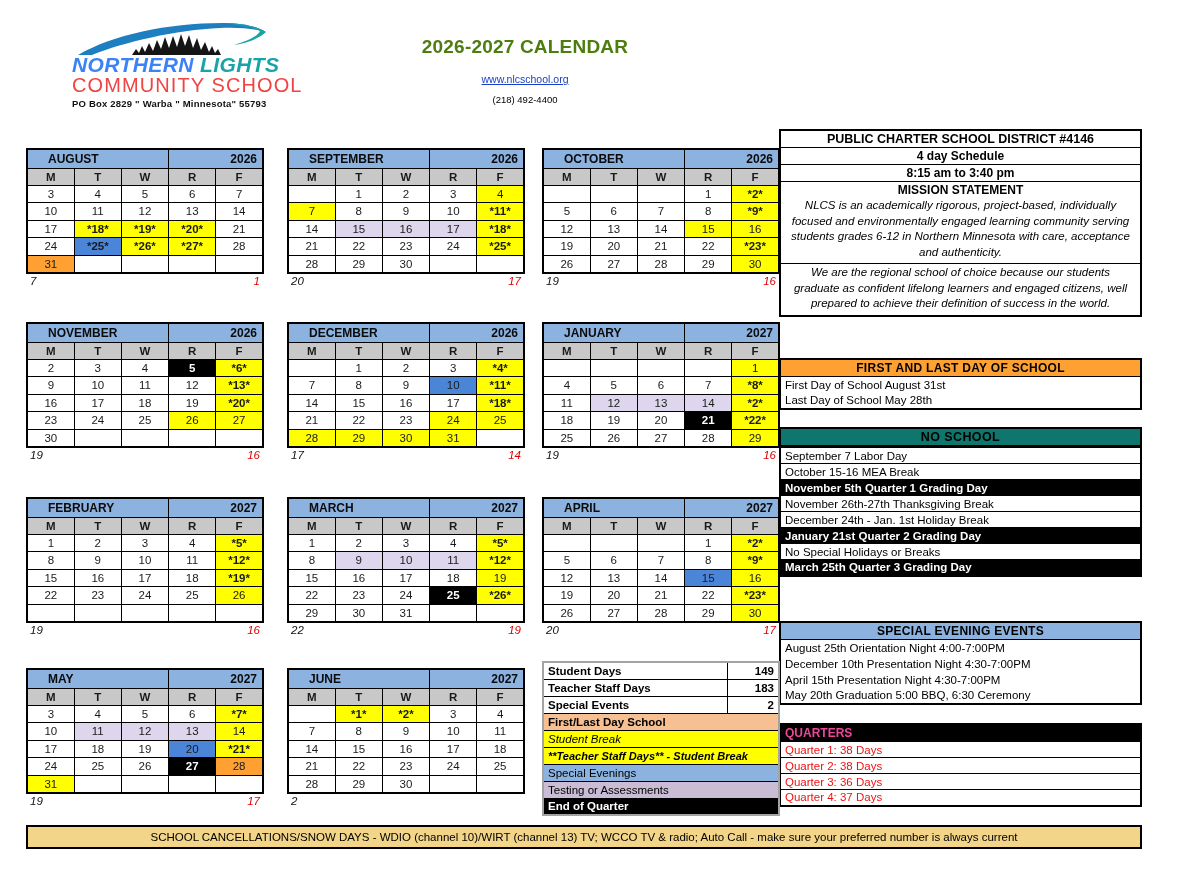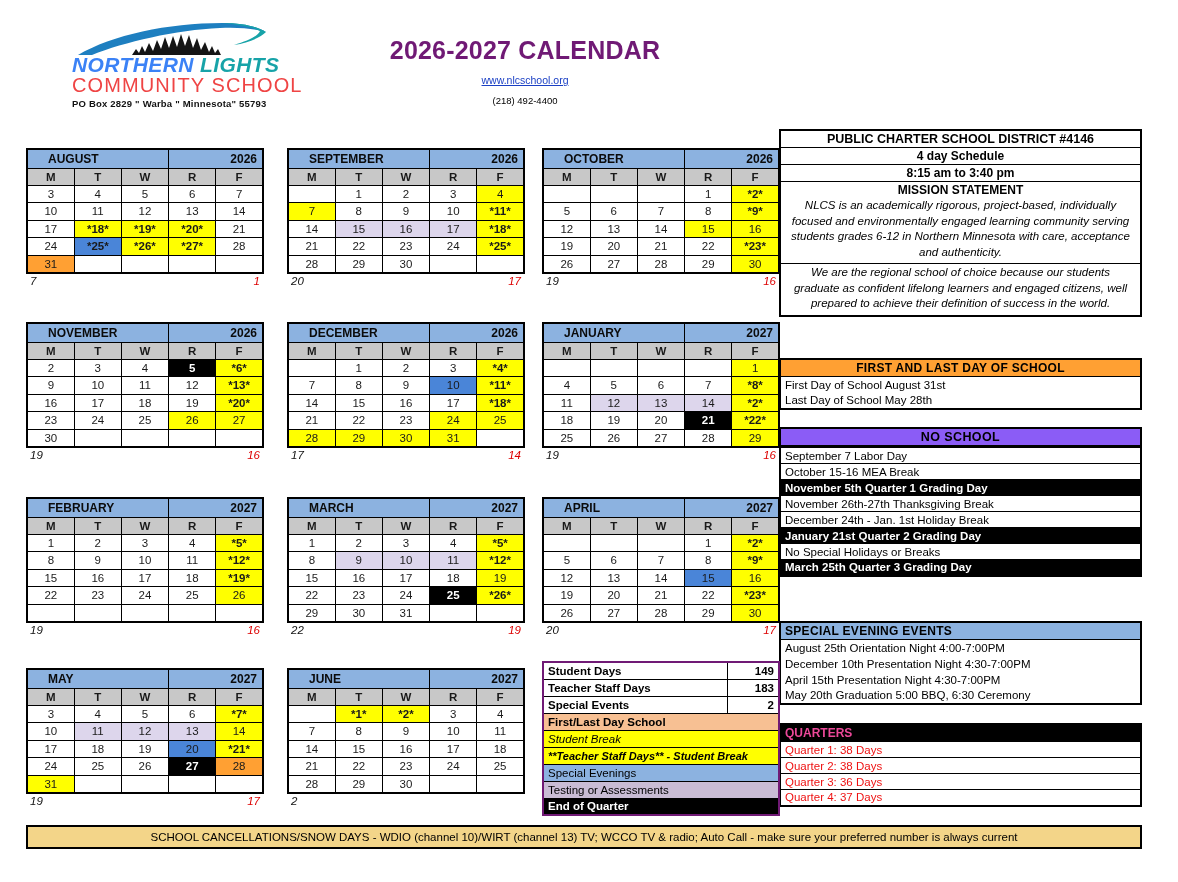--- a/index.html
+++ b/index.html
@@ -32,22 +32,22 @@
     font-size: 20px; color: #ef4444; letter-spacing: 1.1px;
     line-height: 1.05; white-space: nowrap;
   }
   .logo-line3 {
     font-family: "Liberation Sans", sans-serif;
     font-size: 9.5px; color: #111; letter-spacing: 0.2px;
     margin-top: 2px; white-space: nowrap; font-weight: bold;
   }
 
   #title-block { position: absolute; left: 360px; top: 36px; width: 330px; text-align: center; }
-  #cal-title { font-size: 25px; font-weight: bold; color: #701a75; letter-spacing: 0.2px; }
-  #cal-url { font-size: 10.5px; color: #1a3fc4; text-decoration: underline; margin-top: 9px; }
+  #cal-title { font-size: 19px; font-weight: bold; color: #4d7c0f; letter-spacing: 0.2px; }
+  #cal-url { font-size: 10.5px; color: #1a3fc4; text-decoration: underline; margin-top: 15px; }
   #cal-phone { font-size: 9.5px; color: #000; margin-top: 9px; }
 
   
   .month {
     position: absolute;
     width: 238px;
   }
   .month table {
     border-collapse: collapse;
     width: 238px;
@@ -116,36 +116,36 @@
   #p-district .sub { font-weight: bold; font-size: 12px; }
   #p-district .mission-title { font-weight: bold; font-size: 12px; }
   #p-district .mission-body { font-style: italic; font-size: 11.5px; line-height: 15.5px; padding: 1px 6px 3px; }
 
   #p-firstlast { top: 358px; }
   #p-firstlast .bar { background: #ffa033; text-align: center; font-weight: bold; font-size: 12px; height: 17px; letter-spacing: 0.3px; }
   #p-firstlast .line { border-top: none; border-bottom: none; height: 16px; }
   #p-firstlast tr:last-child .line { border-bottom: 1px solid #000; }
 
   #p-noschool { top: 427px; }
-  #p-noschool .bar { background: #8b5cf6; text-align: center; font-weight: bold; font-size: 12.5px; height: 17px; letter-spacing: 0.4px; }
+  #p-noschool .bar { background: #0f766e; text-align: center; font-weight: bold; font-size: 12.5px; height: 17px; letter-spacing: 0.4px; }
   #p-noschool .line { height: 16px; }
   #p-noschool .blackline { background: #000; color: #fff; font-weight: bold; }
 
   #p-evening { top: 621px; }
-  #p-evening .bar { background: #8cb2e0; font-weight: bold; font-size: 12px; height: 17px; letter-spacing: 0.3px; }
+  #p-evening .bar { background: #8cb2e0; text-align: center; font-weight: bold; font-size: 12px; height: 17px; letter-spacing: 0.3px; }
   #p-evening .line { border-top: none; border-bottom: none; height: 16px; }
   #p-evening tr:last-child .line { border-bottom: none; }
 
   #p-quarters { top: 723px; }
   #p-quarters .bar { background: #000; color: #ec4899; font-weight: bold; font-size: 12px; height: 17px; text-align: left; }
   #p-quarters .line { height: 16px; color: #ee1111; }
 
   
   #legend { position: absolute; left: 542px; top: 661px; width: 238px; }
-  #legend table { border-collapse: collapse; width: 238px; table-layout: fixed; border: 2px solid #701a75; }
+  #legend table { border-collapse: collapse; width: 238px; table-layout: fixed; border: 2px solid #a3a3a3; }
   #legend td { border: 1px solid #000; font-size: 11.5px; padding: 0 4px; height: 17px; }
   #legend .lbl { font-weight: bold; }
   #legend .num { text-align: right; font-weight: bold; width: 52px; }
   #legend .lg-firstlast { background: #f7c093; font-weight: bold; margin-left: 12px; }
   #legend .lg-break { background: #ffff00; font-style: italic; }
   #legend .lg-staff { background: #ffff00; font-weight: bold; font-style: italic; white-space: nowrap; overflow: hidden; font-size: 11px; }
   #legend .lg-evening { background: #8cb2e0; }
   #legend .lg-testing { background: #c9bcd4; }
   #legend .lg-quarter { background: #000; color: #fff; font-weight: bold; }
 

